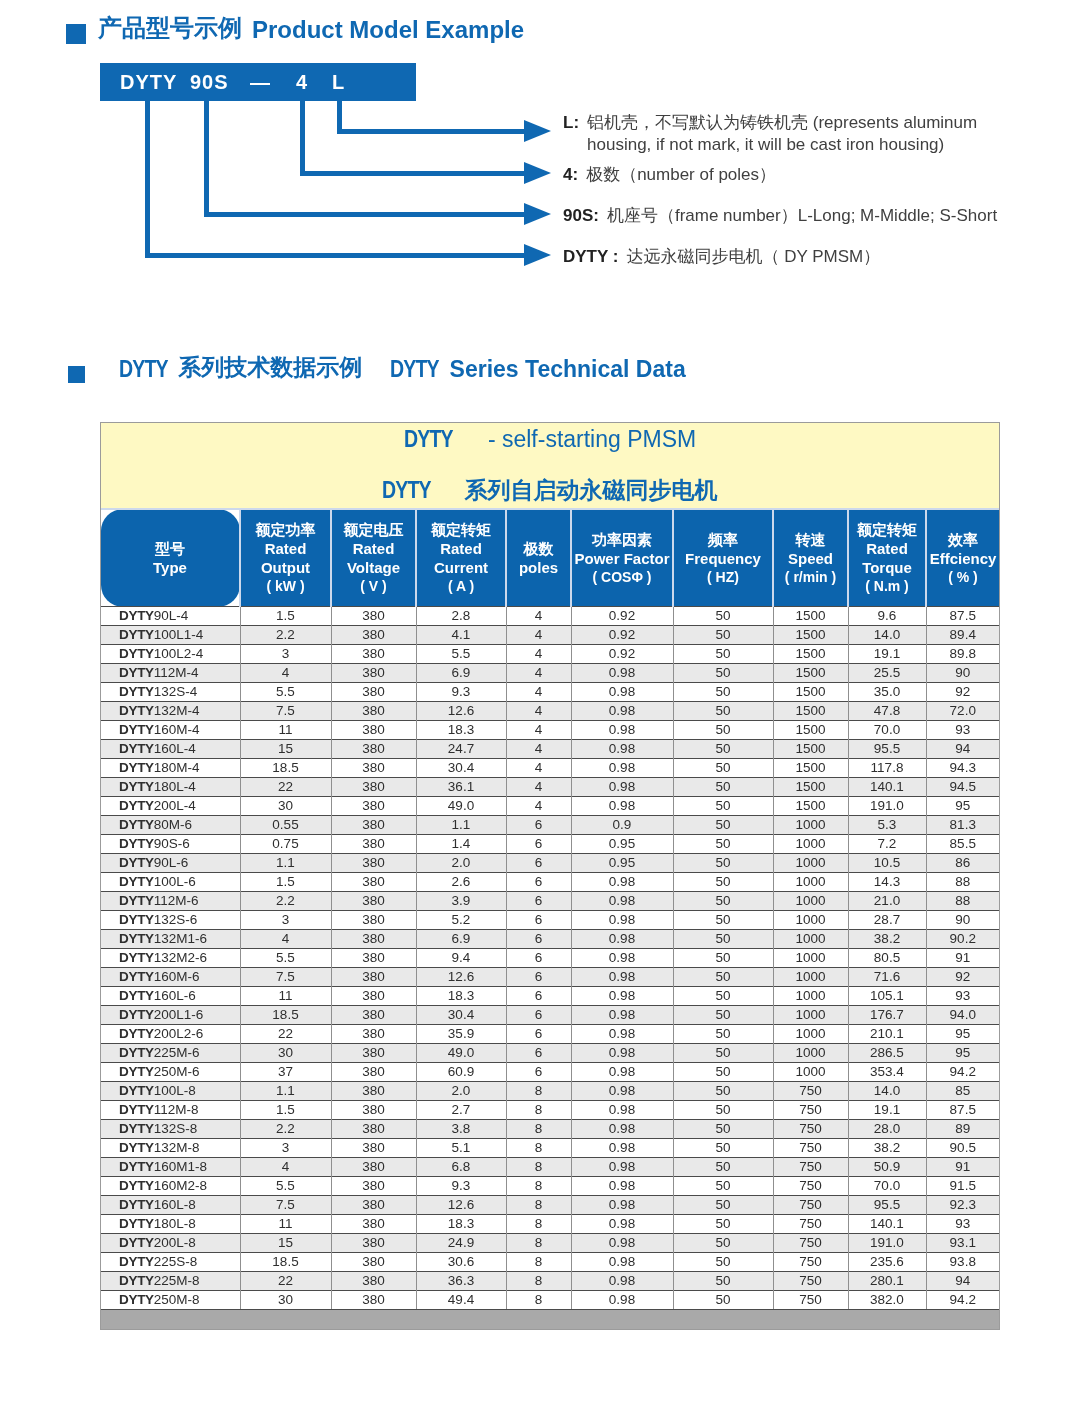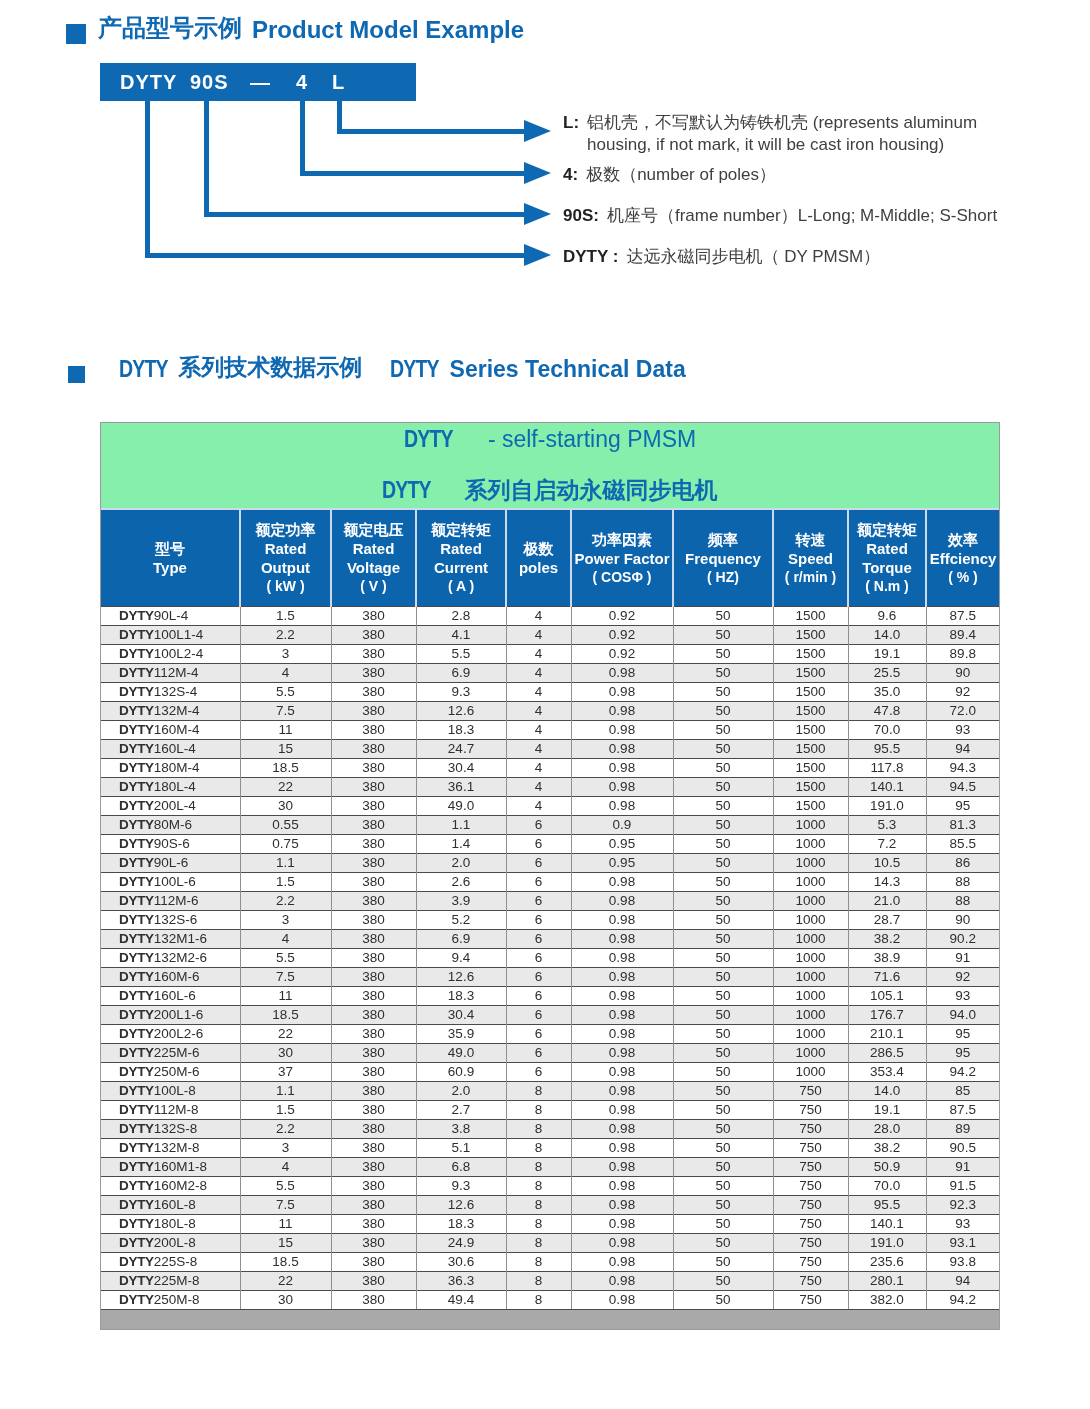--- a/index.html
+++ b/index.html
@@ -24,31 +24,31 @@
   .vl,.hl{position:absolute;background:#0f68b2;}
   .vl{width:5px;}
   .hl{height:5px;}
   .arrow{position:absolute;width:0;height:0;border-top:11px solid transparent;border-bottom:11px solid transparent;border-left:27px solid #0f68b2;}
   
   .legend-item{position:absolute;left:563px;display:flex;font-size:17px;line-height:22px;color:#3f3f3f;}
   .lkey{font-weight:700;color:#222;margin-right:8px;white-space:nowrap;flex:0 0 auto;}
   .ltext{max-width:450px;}
   
   .tablewrap{position:absolute;left:100px;top:422px;width:898px;border:1px solid #9b9b9b;}
-  .band{background:#86efac;height:85px;display:flex;flex-direction:column;align-items:center;justify-content:center;color:#0f68b2;gap:8px;}
+  .band{background:#fef9c3;height:85px;display:flex;flex-direction:column;align-items:center;justify-content:center;color:#0f68b2;gap:8px;}
   .band-l1{font-size:23px;font-weight:400;}
   .band-l1 .brand{margin-right:4px;}
   .band-l2{font-size:23px;font-weight:700;margin-top:14px;}
   .band-l2 .brand{margin-right:2px;}
   table{border-collapse:collapse;width:898px;table-layout:fixed;}
   thead th{
     background:#0c64ad;color:#fff;font-weight:700;font-size:15px;line-height:19px;
     height:92px;vertical-align:middle;padding:2px 1px;border-left:2px solid #cdd9ec;border-top:2px solid #cdd9ec;
   }
-  thead th:first-child{border-left:none;}
+  thead th:first-child{border-left:none;border-radius:22px;}
   .h-unit{font-size:14px;font-weight:700;}
   tbody td{
     height:18px;line-height:18px;font-size:13.5px;color:#2f2f2f;text-align:center;padding:0;
     border-top:1px solid #4a4a4a;border-left:1px solid #8f8f8f;white-space:nowrap;overflow:hidden;
   }
   tbody td:first-child{border-left:none;text-align:left;padding-left:18px;}
   tbody tr:nth-child(even) td{background:#e9e9e9;}
   .brand-sm{font-weight:700;letter-spacing:-0.3px;}
   .bottom-bar{height:19px;background:#a9a9a9;border-top:1px solid #4a4a4a;}
 </style>
@@ -413,21 +413,21 @@
           </tr>
           <tr>
             <td><span class="brand-sm">DYTY</span>132M2-6</td>
             <td>5.5</td>
             <td>380</td>
             <td>9.4</td>
             <td>6</td>
             <td>0.98</td>
             <td>50</td>
             <td>1000</td>
-            <td>38.9</td>
+            <td>80.5</td>
             <td>91</td>
           </tr>
           <tr>
             <td><span class="brand-sm">DYTY</span>160M-6</td>
             <td>7.5</td>
             <td>380</td>
             <td>12.6</td>
             <td>6</td>
             <td>0.98</td>
             <td>50</td>

